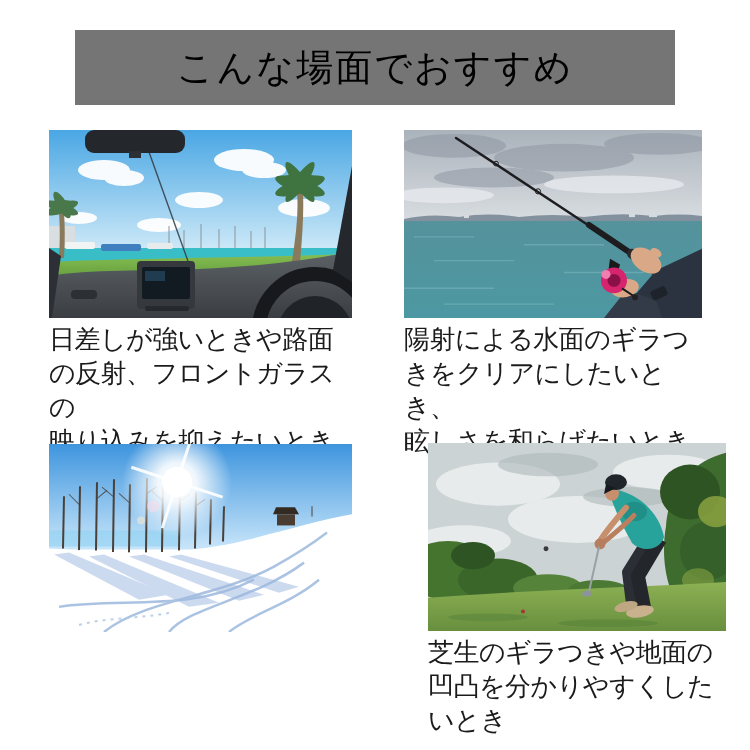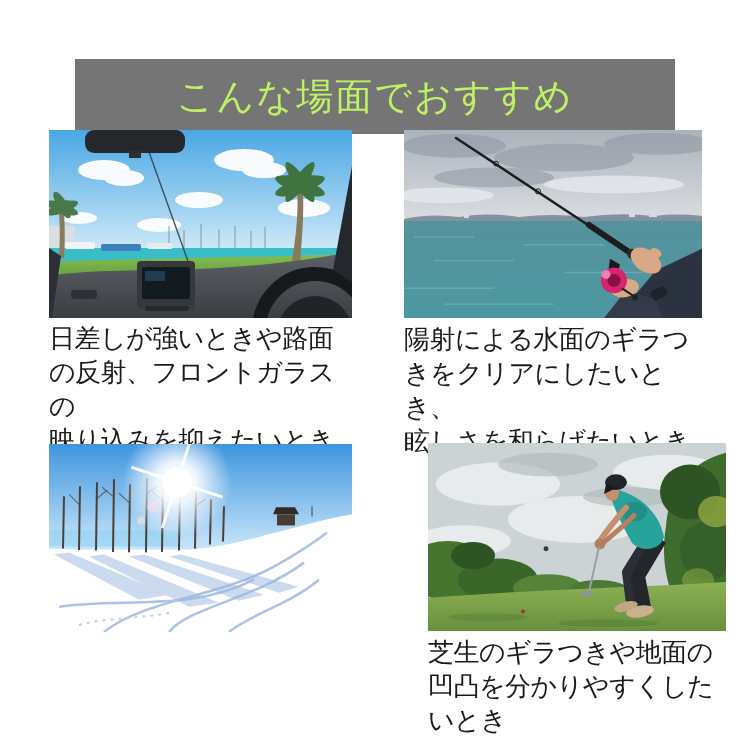--- a/index.html
+++ b/index.html
@@ -3,26 +3,26 @@
 <meta charset="utf-8">
 <style>
   html,body { margin:0; padding:0; }
   body {
     width:750px; height:750px; position:relative; overflow:hidden;
     background:#ffffff;
     font-family:"Liberation Sans","DejaVu Sans",sans-serif;
   }
   .header-banner {
     position:absolute; left:75px; top:30px; width:600px; height:75px;
-    background:#757575; color:#bef264;
+    background:#757575; color:#000000;
     display:flex; align-items:center; justify-content:center;
-    font-size:37px; letter-spacing:2px; font-weight:500;margin-top:29px;
+    font-size:37px; letter-spacing:2px; font-weight:500;
   }
   .card { position:absolute; }
-  .card-1 { left:49px;  top:130px; width:303px;font-family:Liberation Serif, serif; }
+  .card-1 { left:49px;  top:130px; width:303px; }
   .card-2 { left:404px; top:130px; width:298px; }
   .card-3 { left:49px;  top:444px; width:303px; }
   .card-4 { left:428px; top:443px; width:298px; }
   .photo { display:block; width:100%; height:188px; }
   .caption {
     margin-top:4px; font-size:26px; line-height:34px;
     letter-spacing:-0.5px; color:#1b1b1b; white-space:pre-line;
   }
 </style>
 </head>

